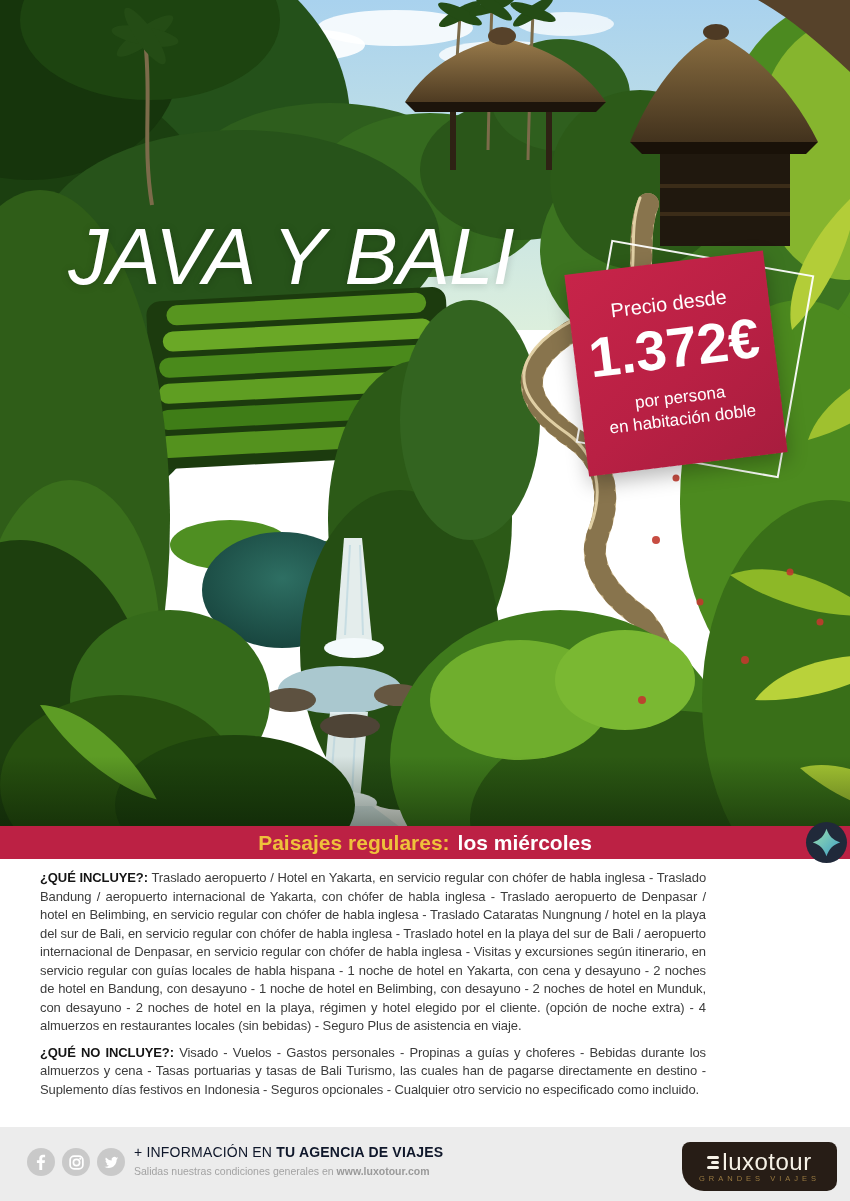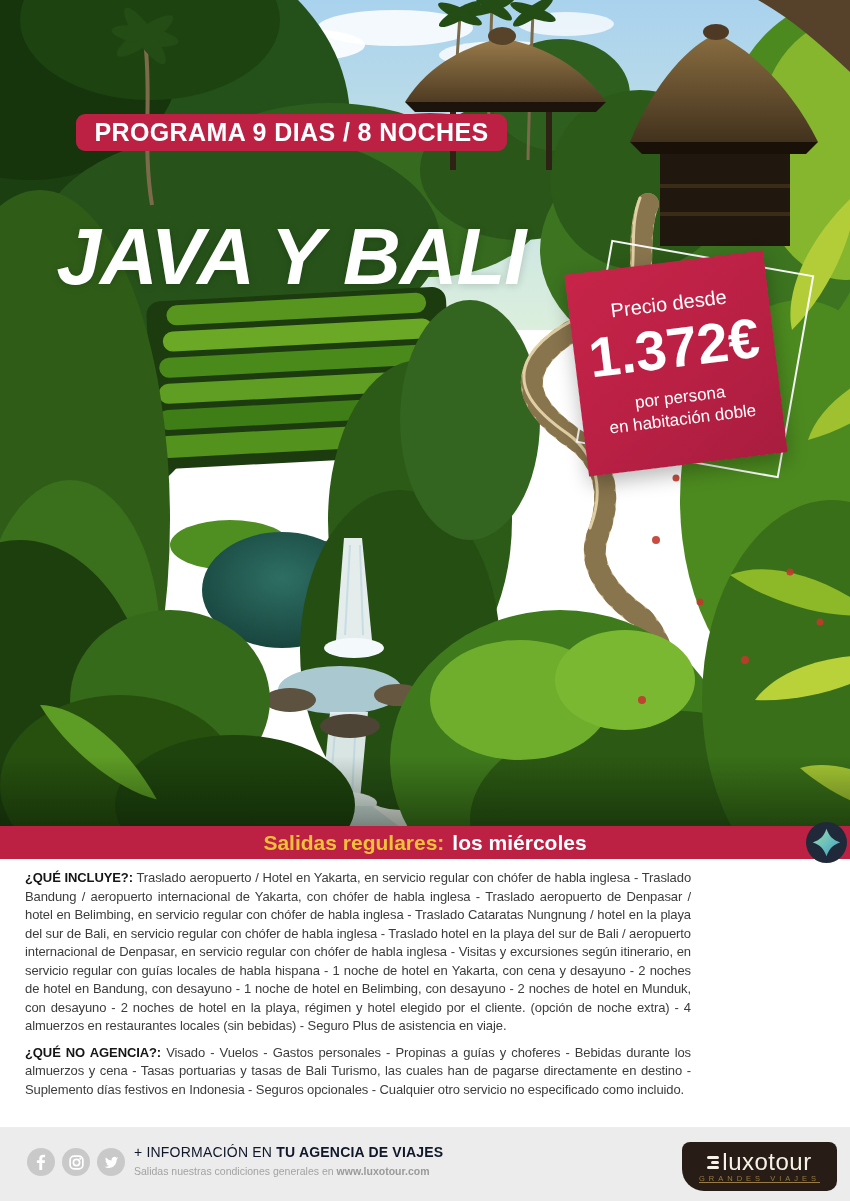--- a/index.html
+++ b/index.html
@@ -12,21 +12,21 @@
 
   
   .badge{position:absolute;left:76px;top:114px;width:431px;height:37px;background:#bc2144;
          border-radius:9px;display:flex;align-items:center;justify-content:center;
          color:#fff;font-weight:bold;font-size:25px;letter-spacing:.4px;}
 
   
   .title-1{position:absolute;left:8px;top:154px;width:562px;text-align:center;color:#fff;
            font-size:58px;font-weight:700;line-height:1;text-shadow:0 1px 8px rgba(0,0,0,.18);}
   .title-2{position:absolute;left:8px;top:217px;width:566px;text-align:center;color:#fff;
-           font-size:80px;font-weight:700;font-style:italic;letter-spacing:-1px;line-height:1;
+           font-size:80px;font-weight:400;font-style:italic;letter-spacing:-1px;line-height:1;
            text-shadow:0 1px 8px rgba(0,0,0,.18);}
 
   
   .price-outline{position:absolute;left:592px;top:256px;width:202px;height:202px;
                  border:2px solid rgba(255,255,255,.95);transform:rotate(10deg);}
   .price-card{position:absolute;left:576px;top:262px;width:200px;height:203px;
               background:linear-gradient(145deg,#c72449 0%,#b92044 55%,#a81d3e 100%);
               transform:rotate(-7deg);color:#fff;text-align:center;
               box-shadow:0 8px 20px rgba(0,0,0,.28);}
   .price-lead{margin-top:30px;font-size:20px;}
@@ -36,21 +36,21 @@
 
   
   .banner{position:absolute;left:0;top:826px;width:850px;height:33px;background:#bc2144;
           display:flex;align-items:center;justify-content:center;font-size:21px;font-weight:bold;}
   .banner .hl{color:#efc13b;}
   .banner .rest{color:#fff;margin-left:8px;}
   .banner-icon{position:absolute;right:3px;top:-4px;width:41px;height:41px;border-radius:50%;
                background:#20293a;display:flex;align-items:center;justify-content:center;}
 
   
-  .content{position:absolute;left:1px;top:859px;width:714px;height:268px;background:#fff;
+  .content{position:absolute;left:16px;top:859px;width:714px;height:268px;background:#fff;
            padding:10px 24px 0;box-sizing:border-box;overflow:hidden;}
   .para{margin:0 0 8px;font-size:13px;line-height:18.5px;color:#3c3c3c;text-align:justify;
         letter-spacing:-0.1px;}
   .para b{color:#151515;}
 
   
   .footer{position:absolute;left:0;top:1127px;width:850px;height:74px;background:#ececec;}
   .socials{position:absolute;left:27px;top:21px;display:flex;gap:7px;}
   .soc{width:28px;height:28px;border-radius:50%;background:#c9c9c9;display:flex;
        align-items:center;justify-content:center;cursor:pointer;}
@@ -62,21 +62,21 @@
   .logo{position:absolute;right:13px;top:15px;width:155px;height:49px;background:#271d16;
         border-radius:8px 8px 10px 22px;display:flex;flex-direction:column;
         align-items:center;justify-content:center;}
   .logo-row{display:flex;align-items:center;color:#f6f2e7;font-size:24px;font-weight:normal;
             line-height:1;letter-spacing:.5px;}
   .logo-mark{display:flex;flex-direction:column;align-items:flex-end;gap:2px;margin-right:3px;}
   .logo-mark i{display:block;height:3px;background:#f6f2e7;border-radius:2px;}
   .logo-mark i:nth-child(1){width:12px;}
   .logo-mark i:nth-child(2){width:8px;}
   .logo-mark i:nth-child(3){width:12px;}
-  .logo-sub{font-size:7.5px;letter-spacing:4px;color:#997a41;margin-top:0;text-decoration:underline;}
+  .logo-sub{font-size:7.5px;letter-spacing:4px;color:#997a41;margin-top:0;}
 </style>
 </head>
 <body>
 
 <div class="page">
 
   <div class="hero">
     <svg width="850" height="836" viewBox="0 0 850 836">
       <defs>
         <linearGradient id="sky" x1="0" y1="0" x2="0" y2="1">
@@ -230,57 +230,54 @@
         <circle cx="745" cy="660" r="4"></circle>
           <circle cx="790" cy="572" r="3.5"></circle>
         <circle cx="642" cy="700" r="4"></circle>
           <circle cx="820" cy="622" r="3.5"></circle>
         <circle cx="676" cy="478" r="3.5"></circle>
       </g>
 
       <rect x="0" y="756" width="850" height="80" fill="url(#fade)"></rect>
     </svg>
 
-    <div class="badge">
-      <span>PROGRAMA 9 DIAS / 8 NOCHES</span>
-    </div>
     <div class="title-2">JAVA Y BALI</div>
 
     <div class="price-outline"></div>
     <div class="price-card">
       <div class="price-lead">Precio desde</div>
       <div class="price-value">1.372€</div>
       <div class="price-note1">por persona</div>
       <div class="price-note2">en habitación doble</div>
     </div>
   </div>
 
   <div class="banner">
-    <span class="hl">Salidas regulares:</span>
+    <span class="hl">Paisajes regulares:</span>
     <span class="rest">los miércoles</span>
     <div class="banner-icon">
       <svg width="41" height="41" viewBox="0 0 42 42">
         <defs>
           <linearGradient id="spark" x1="0" y1="0" x2="1" y2="1">
             <stop offset="0" stop-color="#9adfae"></stop>
               <stop offset="1" stop-color="#3f9fc6"></stop>
           </linearGradient>
         </defs>
         <path d="M21 7 C24 15 27 18 35 21 C27 24 24 27 21 35 C18 27 15 24 7 21 C15 18 18 15 21 7 Z" fill="url(#spark)"></path>
       </svg>
     </div>
   </div>
 
   <div class="content">
     <p class="para">
       <b>¿QUÉ INCLUYE?:</b>
       <span>Traslado aeropuerto / Hotel en Yakarta, en servicio regular con chófer de habla inglesa - Traslado Bandung / aeropuerto internacional de Yakarta, con chófer de habla inglesa - Traslado aeropuerto de Denpasar / hotel en Belimbing, en servicio regular con chófer de habla inglesa - Traslado Cataratas Nungnung / hotel en la playa del sur de Bali, en servicio regular con chófer de habla inglesa - Traslado hotel en la playa del sur de Bali / aeropuerto internacional de Denpasar, en servicio regular con chófer de habla inglesa - Visitas y excursiones según itinerario, en servicio regular con guías locales de habla hispana - 1 noche de hotel en Yakarta, con cena y desayuno - 2 noches de hotel en Bandung, con desayuno - 1 noche de hotel en Belimbing, con desayuno - 2 noches de hotel en Munduk, con desayuno - 2 noches de hotel en la playa, régimen y hotel elegido por el cliente. (opción de noche extra) - 4 almuerzos en restaurantes locales (sin bebidas) - Seguro Plus de asistencia en viaje.</span>
     </p>
     <p class="para">
-      <b>¿QUÉ NO AGENCIA?:</b>
+      <b>¿QUÉ NO INCLUYE?:</b>
       <span>Visado - Vuelos - Gastos personales - Propinas a guías y choferes - Bebidas durante los almuerzos y cena - Tasas portuarias y tasas de Bali Turismo, las cuales han de pagarse directamente en destino - Suplemento días festivos en Indonesia - Seguros opcionales - Cualquier otro servicio no especificado como incluido.</span>
     </p>
   </div>
 
   <div class="footer">
     <div class="socials">
       <div class="soc">
         <svg width="16" height="16" viewBox="0 0 16 16">
           <path d="M9.2 16 L9.2 9 L11.6 9 L12 6.3 L9.2 6.3 L9.2 4.6 C9.2 3.8 9.5 3.2 10.6 3.2 L12.1 3.2 L12.1 0.8 C11.8 0.77 10.9 0.7 9.9 0.7 C7.7 0.7 6.3 2 6.3 4.3 L6.3 6.3 L3.9 6.3 L3.9 9 L6.3 9 L6.3 16 Z" fill="#fff"></path>
         </svg>

